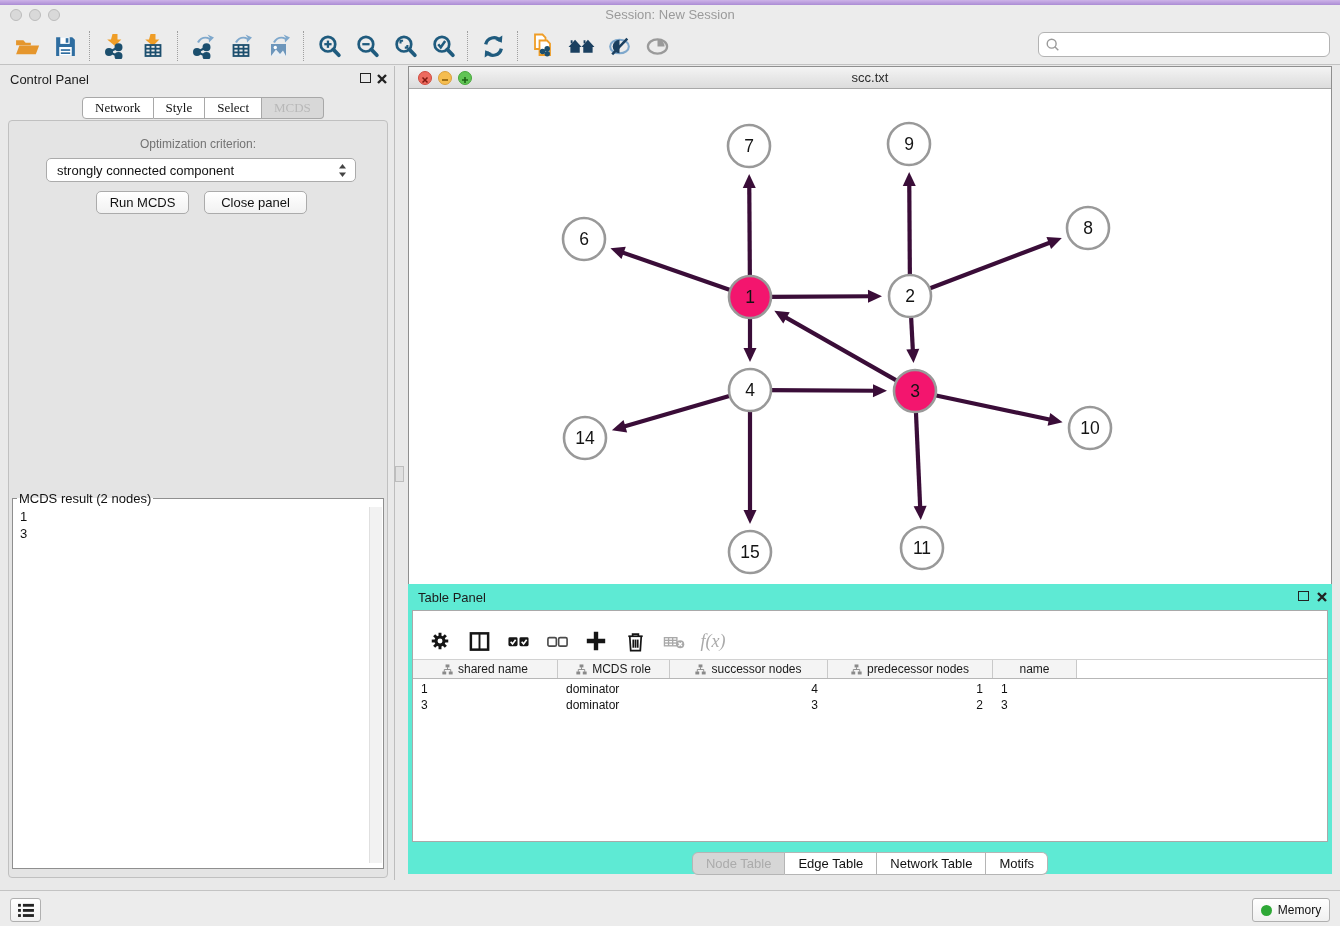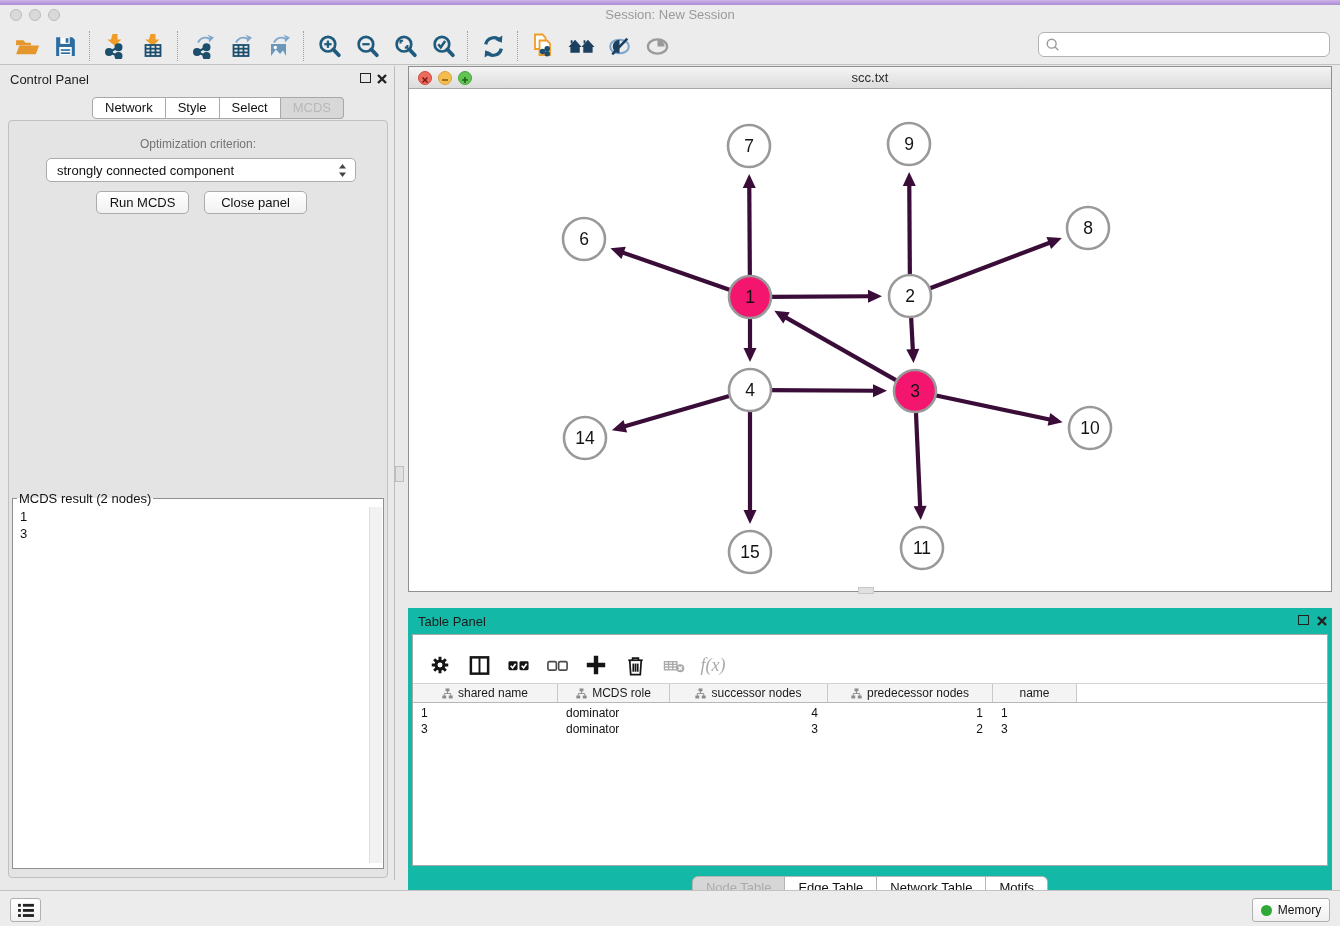--- a/index.html
+++ b/index.html
@@ -57,21 +57,21 @@
           border:1px solid #8f8f8f;box-sizing:border-box;}
   .nt-bar{position:absolute;left:0;top:0;width:100%;height:22px;
           background:linear-gradient(#f4f4f4,#dcdcdc);border-bottom:1px solid #a8a8a8;box-sizing:border-box;}
   .nt-title{position:absolute;left:0;top:3px;width:100%;text-align:center;font-size:13px;color:#2b2b2b;}
   .tl{position:absolute;top:4px;width:14px;height:14px;border-radius:50%;box-sizing:border-box;}
   .netcanvas{position:absolute;left:0;top:22px;}
   
   .vgrip{position:absolute;left:395px;top:466px;width:9px;height:16px;background:#e0e0e0;border:1px solid #bdbdbd;box-sizing:border-box;}
   .hgrip{position:absolute;left:858px;top:587px;width:16px;height:7px;background:#e0e0e0;border:1px solid #c6c6c6;box-sizing:border-box;}
   
-  .tpanel{position:absolute;left:408px;top:608px;width:924px;height:290px;background:#14b8a6;}
+  .tpanel{position:absolute;left:408px;top:584px;width:924px;height:290px;background:#5eead4;}
   .tp-box{position:absolute;left:4px;top:26px;width:916px;height:232px;background:#fff;
           border:1px solid #a9a9a9;box-sizing:border-box;}
   .tp-toolbar{position:absolute;left:0;top:0;width:100%;height:44px;display:flex;align-items:center;padding-left:14px;box-sizing:border-box;margin-top:8px;}
   .ttbtn{display:flex;align-items:center;justify-content:center;width:26px;height:26px;margin-right:13px;}
   .fxtxt{font-family:"Liberation Serif",serif;font-style:italic;font-size:18px;color:#a9a9a9;}
   .thead{position:absolute;left:0;top:48px;width:100%;height:20px;display:flex;
          border-top:1px solid #d2d2d2;border-bottom:1px solid #b7b7b7;box-sizing:border-box;}
   .thcell{background:#f4f4f4;border-right:1px solid #c9c9c9;display:flex;align-items:center;
           justify-content:center;gap:5px;font-size:12px;color:#1a1a1a;box-sizing:border-box;}
   .thfill{flex:1;background:#fff;}
@@ -273,21 +273,21 @@
   <div class="cpanel">
     <div class="phead">
       <span class="ptitle">Control Panel</span>
       <span class="float-ic" style="left:360px;"></span>
       <span class="close-ic" style="left:376px;">
         <svg viewBox="0 0 12 12" width="12" height="12">
             <path d="M2 2 L10 10 M10 2 L2 10" stroke="#222" stroke-width="2.4"></path>
           </svg>
       </span>
     </div>
-    <div class="tabrow" style="left:92px;top:31px;" id="ctabs">
+    <div class="tabrow" style="left:82px;top:31px;font-family:Liberation Serif, serif;" id="ctabs">
         <span class="tab">Network</span>
         <span class="tab">Style</span>
         <span class="tab">Select</span>
         <span class="tab sel">MCDS</span>
       </div>
     <div class="cp-box">
       <div class="optlabel">Optimization criterion:</div>
       <div class="dropdown">
         <span>strongly connected component</span>
         <span class="dd-step">

